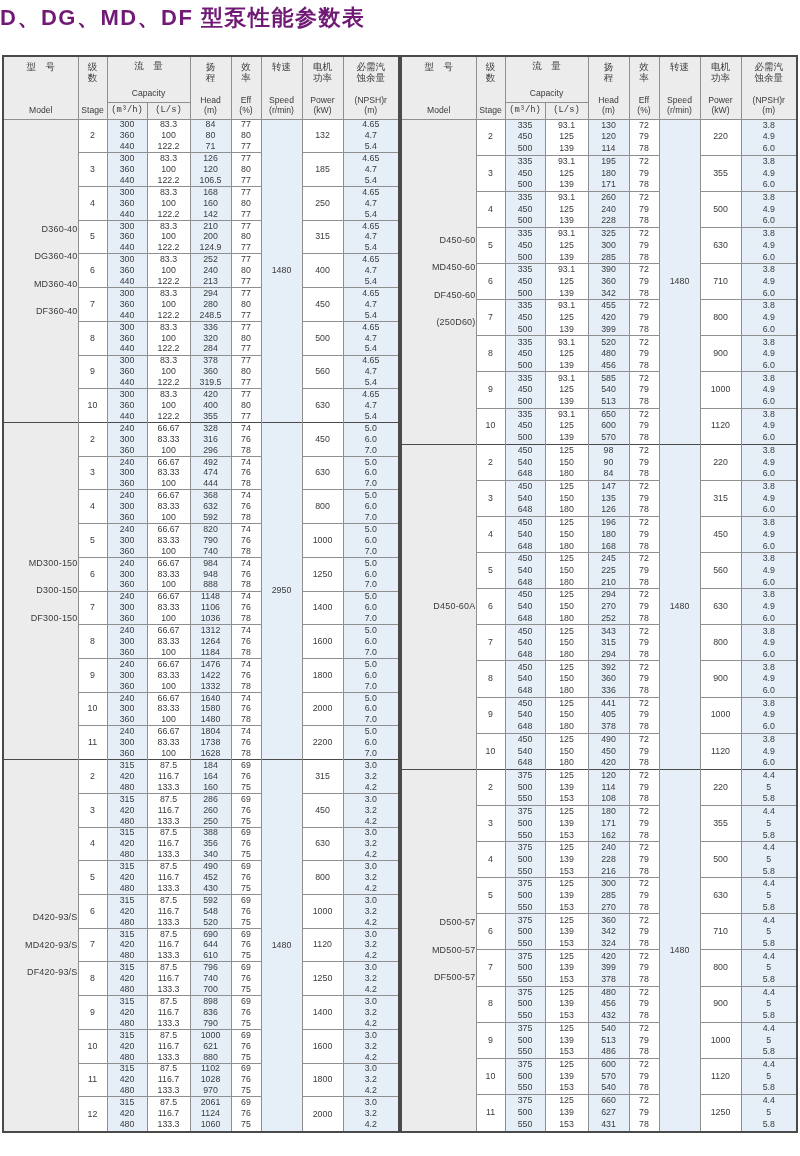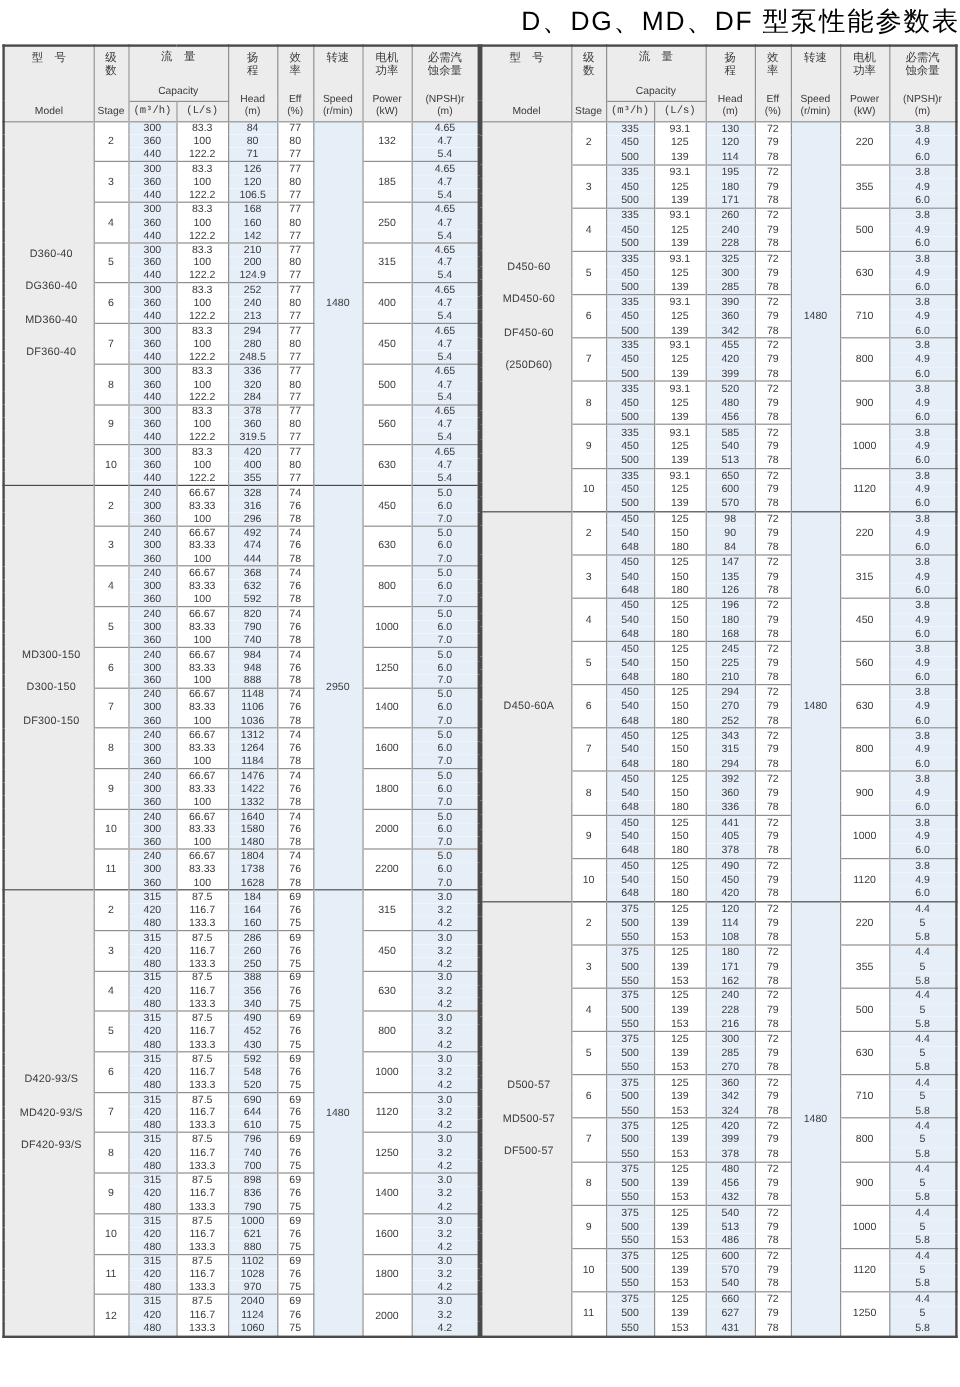--- a/index.html
+++ b/index.html
@@ -5,32 +5,32 @@
   * { margin:0; padding:0; box-sizing:border-box; }
   html,body { background:#ffffff; }
   body {
     width:800px; height:1156px;
     font-family:"Liberation Sans", sans-serif;
     color:#3a3a3a;
     overflow:hidden;
   }
   .page { width:800px; height:1156px; }
   .title {
-    text-align:right;
+    text-align:left;
     font-size:22px;
-    font-weight:normal;
-    color:#000000;
+    font-weight:bold;
+    color:#701a75;
     letter-spacing:1.5px;
     padding-top:3px;
   }
   .tables {
     display:flex;
     justify-content:space-between;
     padding:0 2px;
-    margin-top:4px;
+    margin-top:22px;
   }
   table.pump {
     border-collapse:collapse;
     table-layout:fixed;
     width:396px;
     height:1078px;
     border:2px solid #4a4a4a;
   }
   th, td {
     border-left:1px solid #8f8f8f;
@@ -42,21 +42,21 @@
     overflow:hidden;
   }
   thead th { background:#ececec; font-weight:normal; }
   thead tr.main th { height:46px; }
   thead tr.units th { height:17px; border-top:1px solid #8f8f8f;font-family:Liberation Mono, monospace; }
   tbody tr.stage-start td { border-top:1px solid #8f8f8f; }
   tbody tr.group-sep td { border-top:1.5px solid #4a4a4a; }
   td.tint { background:#e6eff8; }
   td.model-cell {
     background:#ececec;
-    text-align:center;
+    text-align:right;
     vertical-align:middle;
   }
   .model-stack {
     display:flex; flex-direction:column;
     justify-content:center;
     gap:18px;
     padding-left:4px;
   }
   .model-name { font-size:9px; letter-spacing:0.2px; white-space:nowrap; }
   .hwrap {
@@ -879,21 +879,21 @@
             <td class="tint">480</td>
             <td>133.3</td>
             <td class="tint">970</td>
             <td>75</td>
             <td class="tint">4.2</td>
           </tr>
           <tr class="stage-start">
             <td rowspan="3">12</td>
             <td class="tint">315</td>
             <td>87.5</td>
-            <td class="tint">2040</td>
+            <td class="tint">2061</td>
             <td>69</td>
             <td rowspan="3">2000</td>
             <td class="tint">3.0</td>
           </tr>
           <tr>
             <td class="tint">420</td>
             <td>116.7</td>
             <td class="tint">1124</td>
             <td>76</td>
             <td class="tint">3.2</td>

